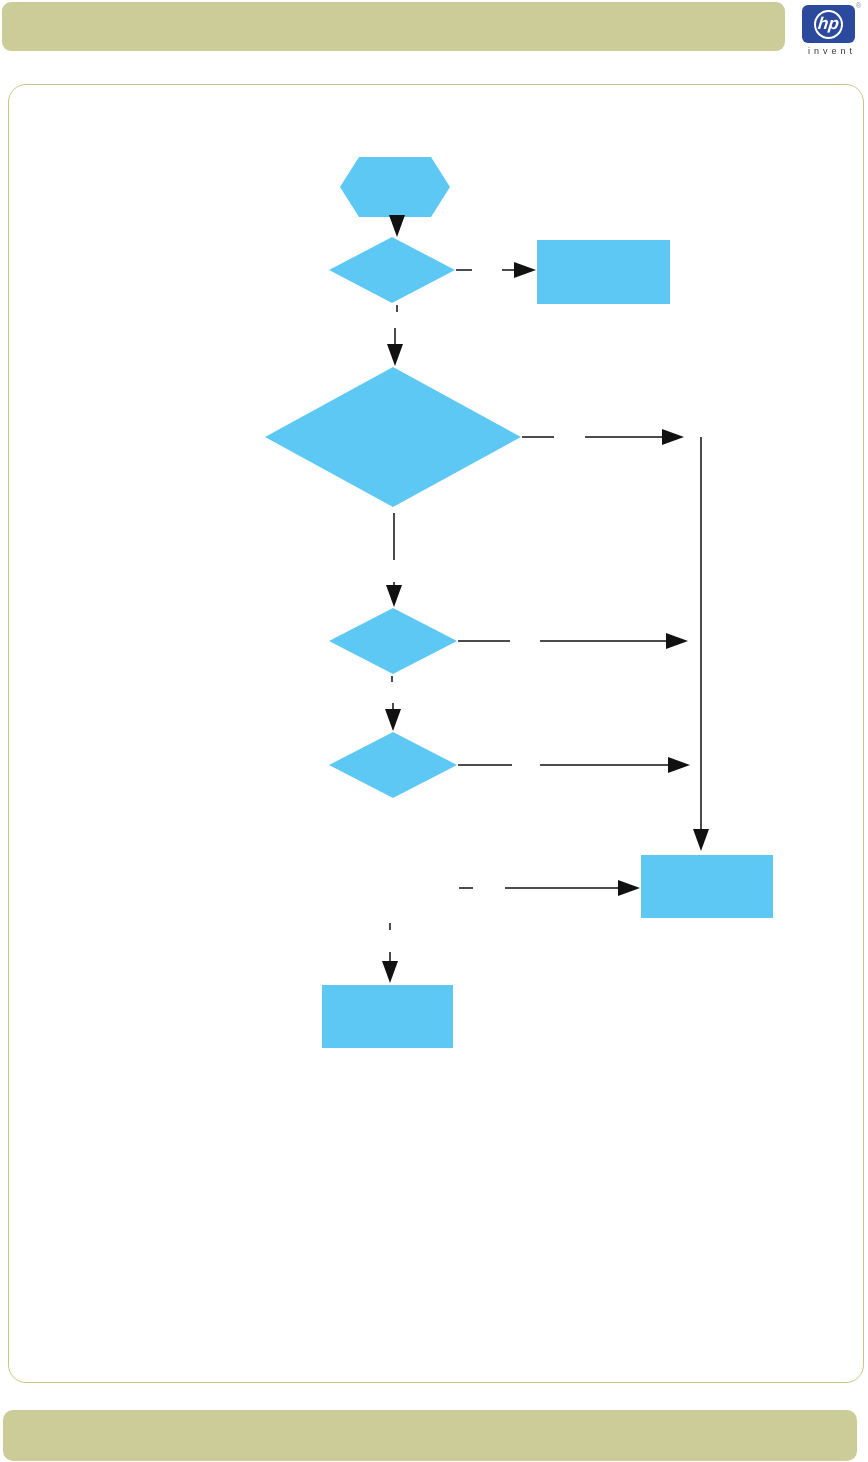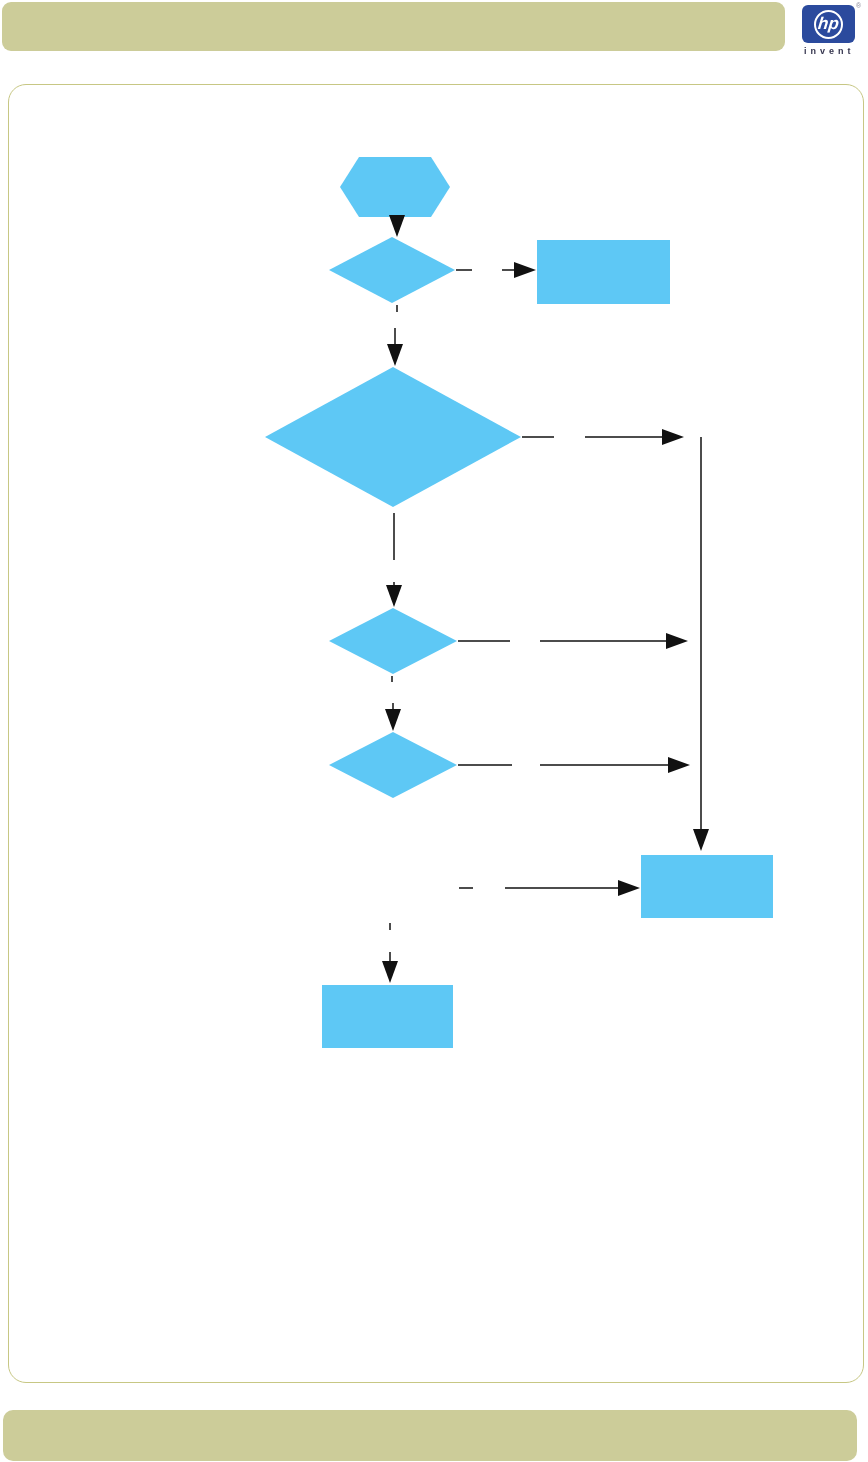--- a/index.html
+++ b/index.html
@@ -65,22 +65,23 @@
     left: 54px;
     top: -3px;
     font-size: 7px;
     color: #8a8a9a;
   }
   #logo-tagline {
     position: absolute;
     left: -2px;
     top: 41px;
     width: 60px;
+    text-align: center;
     font-size: 9px;
-    font-weight: bold;
+    font-weight: normal;
     letter-spacing: 4px;
     text-indent: 4px;
   }
   #content-box {
     position: absolute;
     left: 8px;
     top: 84px;
     width: 856px;
     height: 1299px;
     border: 1px solid #c7c784;

